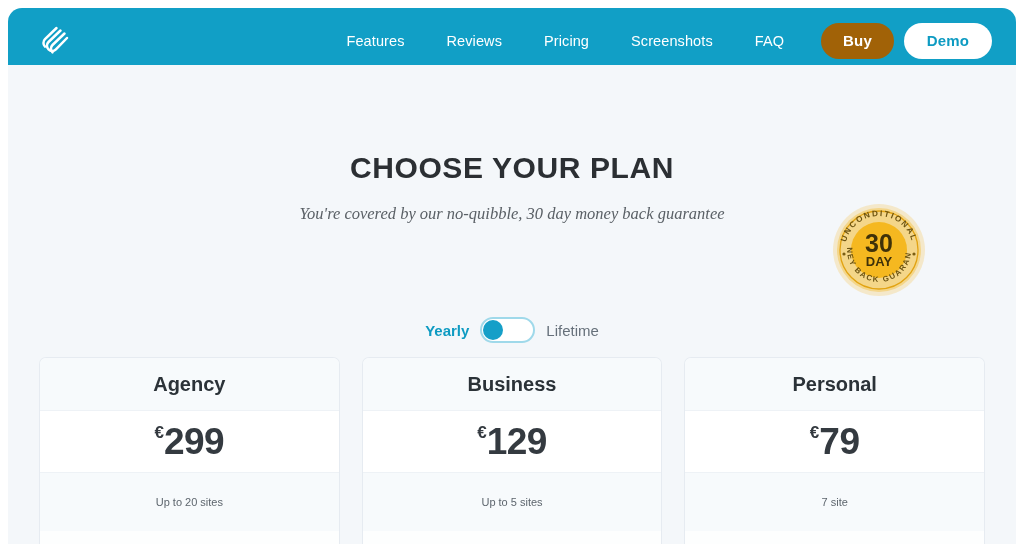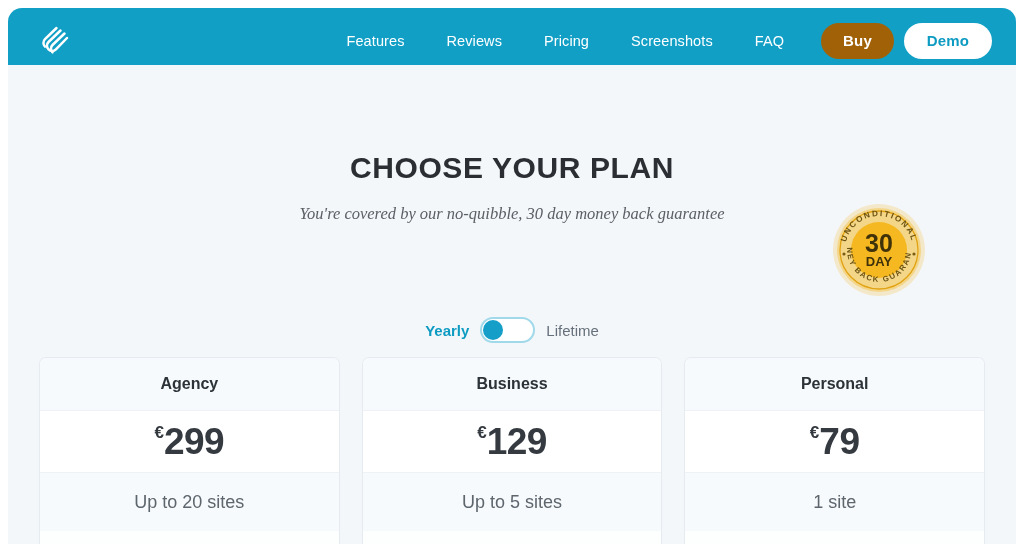--- a/index.html
+++ b/index.html
@@ -184,21 +184,21 @@
     background: #fbfcfe;
     box-shadow: 0 0 0 1px rgba(225,231,238,.75);
   }
 
   .card-head {
     height: 52px;
     display: flex;
     align-items: center;
     justify-content: center;
     background: #f7fafc;
-    font-size: 16px;
+    font-size: 20px;
     font-weight: bold;
     color: #2b3238;
   }
 
   .card-price {
     height: 63px;
     display: flex;
     align-items: center;
     justify-content: center;
     background: #ffffff;
@@ -217,21 +217,21 @@
     font-weight: bold;
     letter-spacing: -.5px;
     color: #343a40;
   }
 
   .card-row {
     height: 58px;
     display: flex;
     align-items: center;
     justify-content: center;
-    font-size: 18px;
+    font-size: 11px;
     color: #5d656d;
   }
   .card-row.alt { background: #f7fafc; }
   .card-row.plain { background: #fdfefe; }
 </style>
 </head>
 <body>
 
 <div id="frame">
 
@@ -318,19 +318,19 @@
         <div class="card-row alt">Up to 5 sites</div>
         <div class="card-row plain">Regular plugin updates</div>
       </div>
 
       <div class="card">
         <div class="card-head">Personal</div>
         <div class="card-price">
           <span class="currency">€</span>
           <span class="amount">79</span>
         </div>
-        <div class="card-row alt">1 site</div>
+        <div class="card-row alt">7 site</div>
         <div class="card-row plain">Regular plugin updates</div>
       </div>
 
     </div>
   </div>
 </div>
 
 </body></html>

